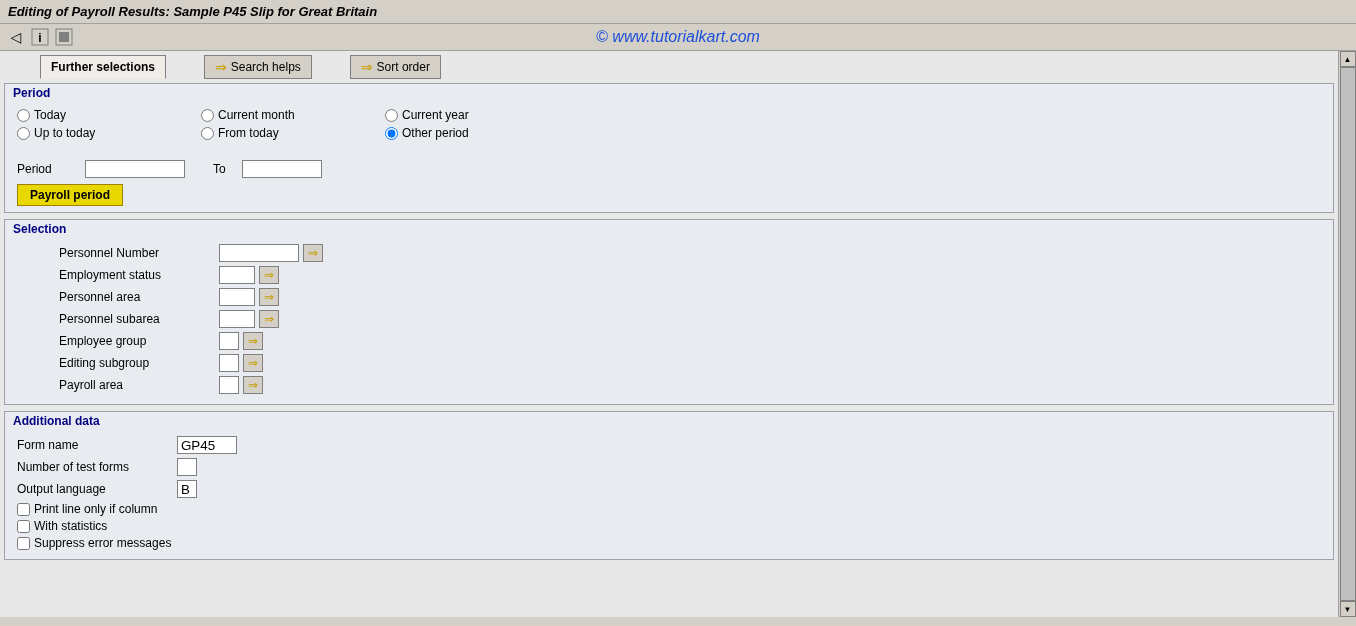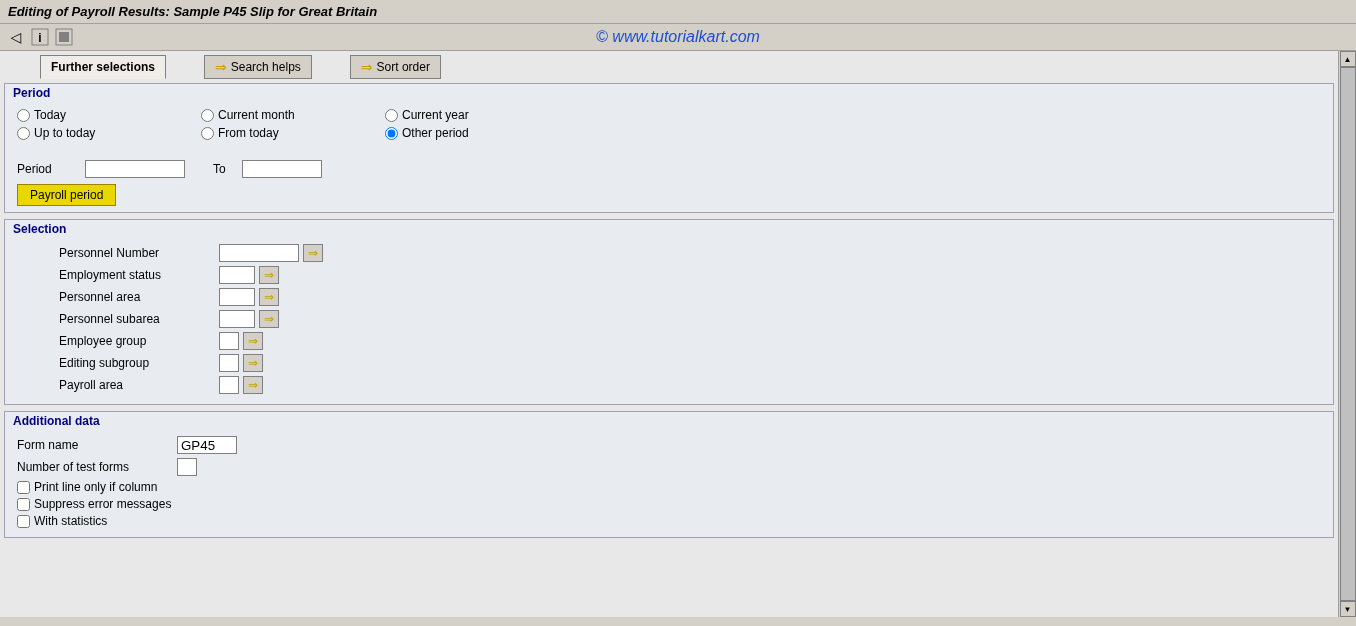--- a/index.html
+++ b/index.html
@@ -168,21 +168,21 @@
       background: white;
       padding: 1px 3px;
     }
     .payroll-btn {
       background: #e8d800;
       border: 1px solid #a08000;
       padding: 2px 12px;
       cursor: pointer;
       font-size: 12px;
       height: 22px;
-      font-weight: normal;
+      font-weight: bold;
     }
     .sel-row {
       display: flex;
       align-items: center;
       margin-bottom: 4px;
       margin-left: 42px;
     }
     .sel-label {
       width: 160px;
       font-size: 12px;
@@ -391,32 +391,36 @@
         <div class="addl-row">
           <span class="addl-label">Form name</span>
           <input type="text" class="addl-input addl-input-md" value="GP45" style="">
         </div>
 
         <div class="addl-row">
           <span class="addl-label">Number of test forms</span>
           <input type="text" class="addl-input addl-input-sm" value="" style="">
         </div>
 
+        <div class="addl-row">
+          <span class="addl-label">Output language</span>
+          <input type="text" class="addl-input addl-input-sm" value="B" style="">
+        </div>
 
         <div class="checkbox-row">
           <input type="checkbox" id="cb-print" style="">
           <label for="cb-print">Print line only if column</label>
         </div>
         <div class="checkbox-row">
+          <input type="checkbox" id="cb-stats" style="">
+          <label for="cb-stats">With statistics</label>
+        </div>
+        <div class="checkbox-row">
           <input type="checkbox" id="cb-suppress" style="">
           <label for="cb-suppress">Suppress error messages</label>
-        </div>
-        <div class="checkbox-row">
-          <input type="checkbox" id="cb-stats" style="">
-          <label for="cb-stats">With statistics</label>
         </div>
 
       </div>
     </div>
 
   </div>
 
   <div class="scrollbar-area">
     <div class="scroll-btn">▲</div>
     <div class="scroll-track"></div>

